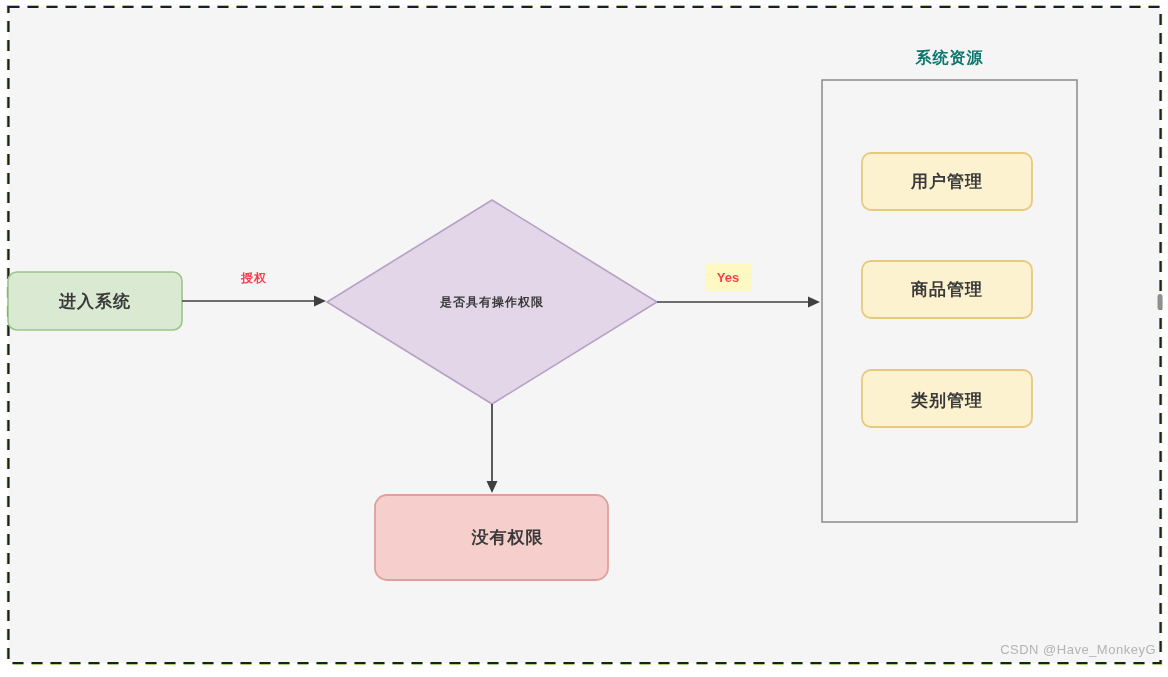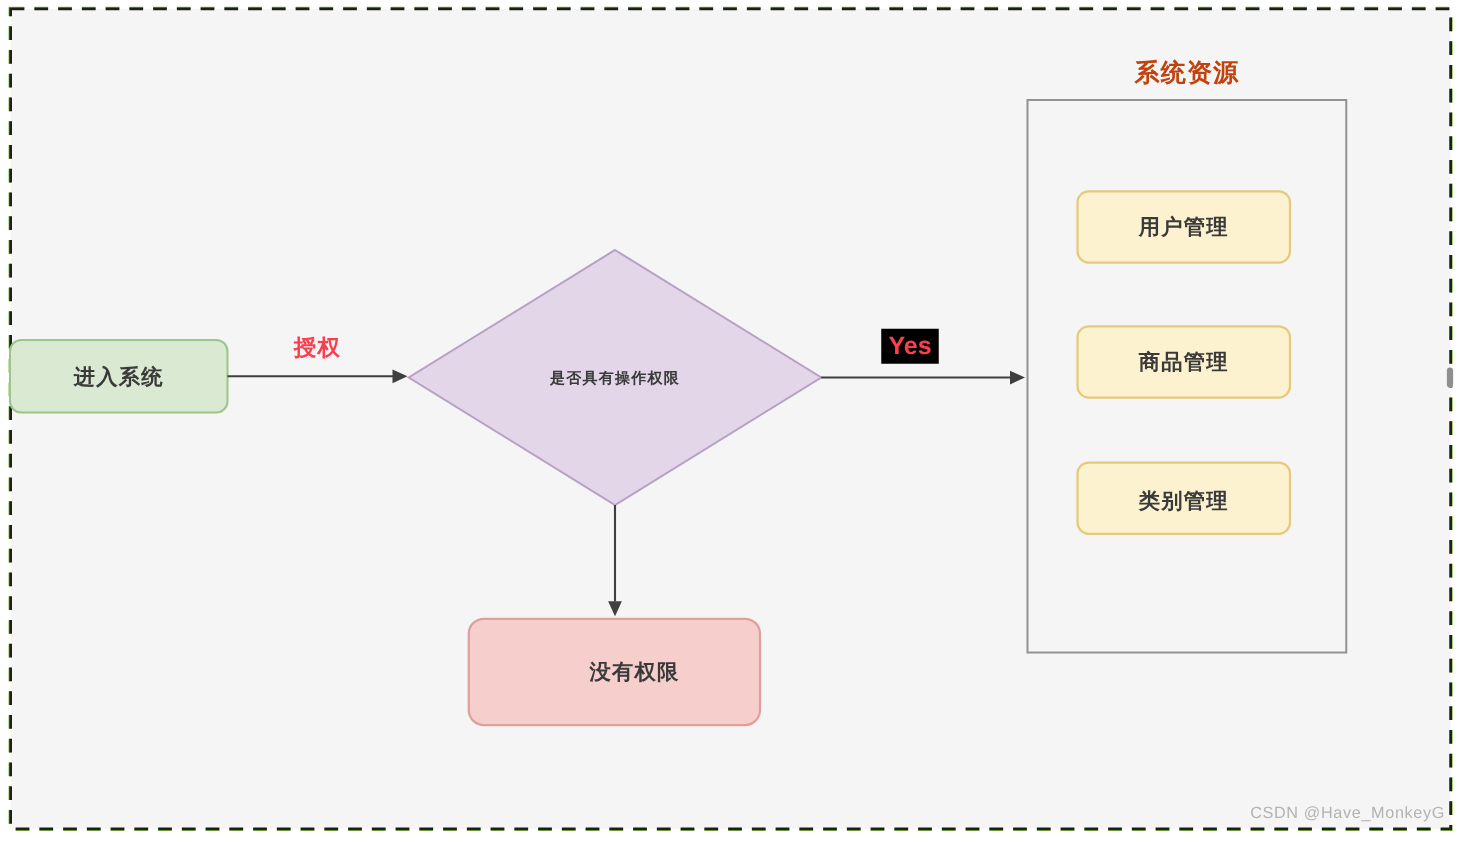--- a/index.html
+++ b/index.html
@@ -19,35 +19,35 @@
     align-items: center;
     justify-content: center;
     color: #3a3a3a;
     font-size: 17px;
     font-weight: 600;
     letter-spacing: 1px;
     white-space: nowrap;
     pointer-events: none;
   }
   .lbl.decision { font-size: 12px; }
-  .lbl.container-title { font-size: 20px; color: #c2410c; }
+  .lbl.container-title { font-size: 16px; color: #0f766e; }
   .edge-lbl {
     position: absolute;
     display: flex;
     align-items: center;
     justify-content: center;
     color: #fb3e4e;
     font-weight: 700;
-    font-size: 18px;
+    font-size: 12px;
     letter-spacing: 1px;
     pointer-events: none;
   }
   .edge-lbl.yes {
-    background: #000000;
-    font-size: 20px;
+    background: #fef9c3;
+    font-size: 13px;
     letter-spacing: 0;
   }
   .watermark {
     position: absolute;
     top: 642px;
     right: 12px;
     font-size: 13px;
     color: #b3b3b3;
     letter-spacing: 0.5px;
   }

